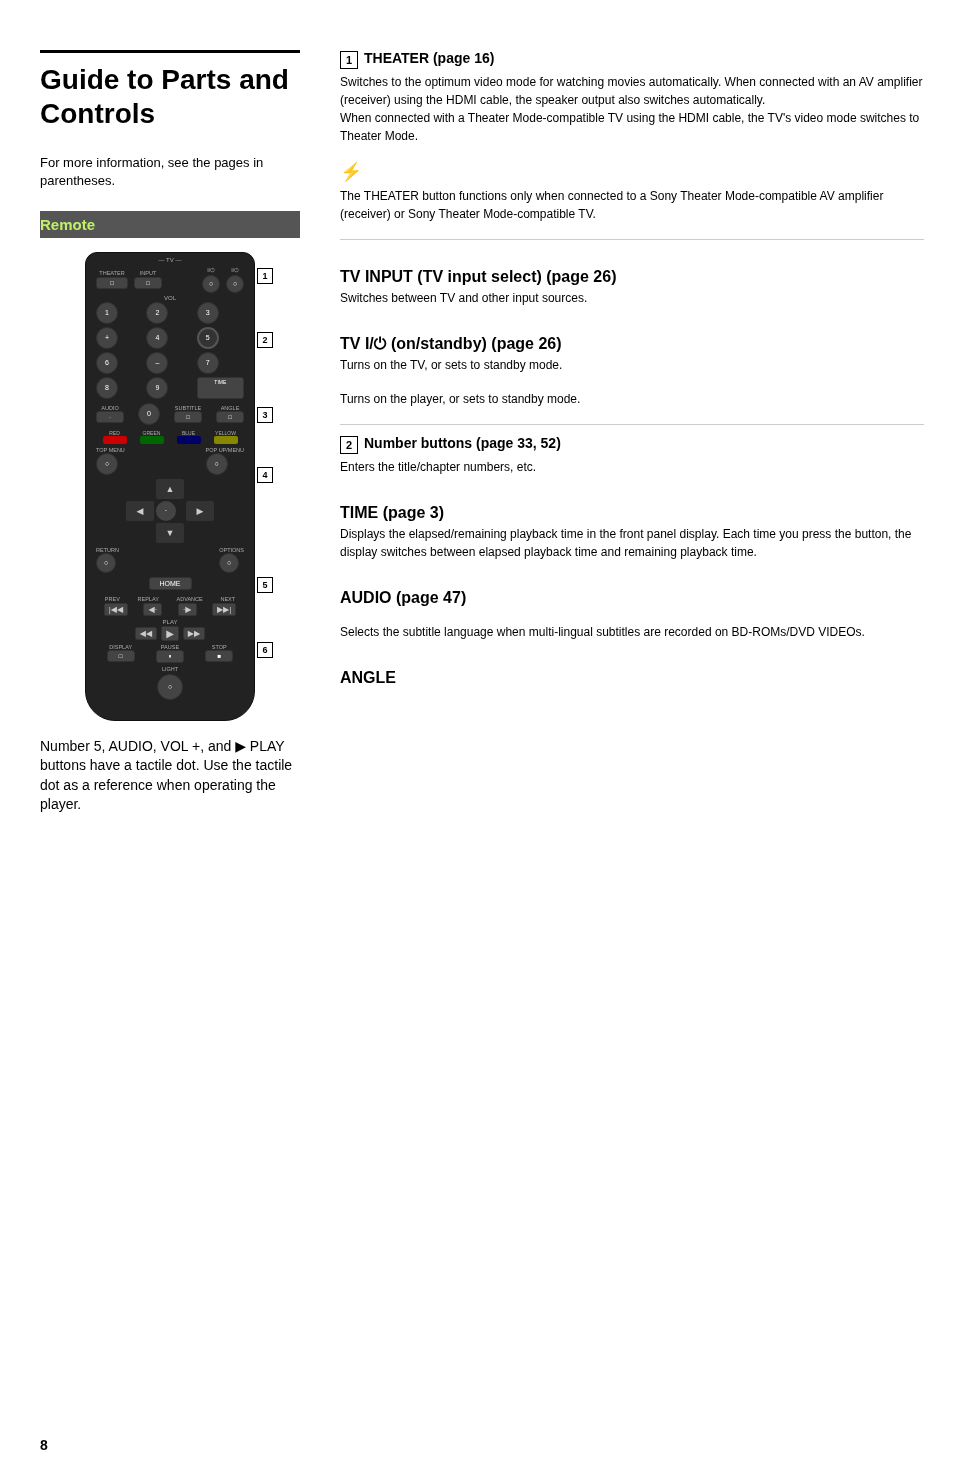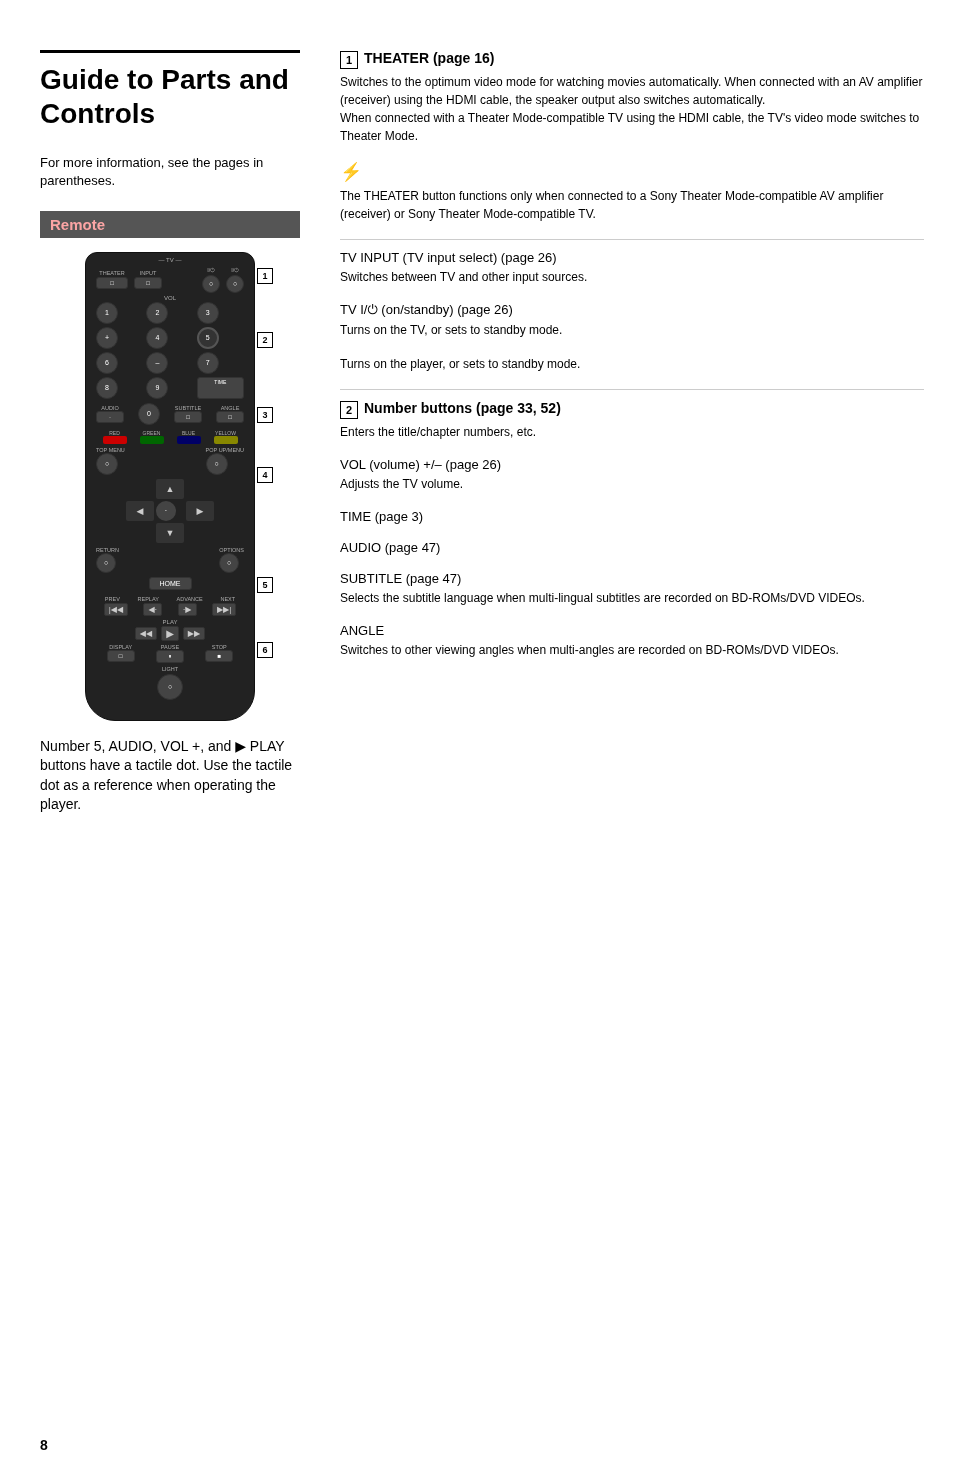--- a/index.html
+++ b/index.html
@@ -43,24 +43,24 @@
       padding-top: 10px;
     }
     .subtitle-text {
       font-size: 13px;
       margin-bottom: 20px;
       line-height: 1.4;
       margin-top: 24px;
     }
     .section-header {
       background: #555;
-      color: #fca5a5;
+      color: #bef264;
       font-size: 15px;
       font-weight: bold;
-      padding: 5px 10px;
+      padding: 5px 0;
       margin-bottom: 14px;
     }
     
     .remote-wrapper {
       display: flex;
       justify-content: center;
       margin-bottom: 12px;
     }
     .remote {
       width: 170px;
@@ -243,24 +243,24 @@
       font-weight: bold;
       flex-shrink: 0;
       margin-top: 1px;
     }
     .section-body {
       font-size: 12px;
       line-height: 1.5;
       margin-bottom: 6px;
     }
     .sub-section-title {
-      font-size: 13px;
-      font-weight: normal;
+      font-size: 16px;
+      font-weight: bold;
       margin-bottom: 3px;
-      margin-top: 10px;
+      margin-top: 28px;
     }
     .note-icon {
       font-size: 18px;
       margin-bottom: 4px;
       margin-top: 8px;
     }
     .divider-line {
       border: none;
       border-top: 1px solid #ccc;
       margin: 10px 0;
@@ -488,39 +488,34 @@
     <hr class="divider-line">
 
     <div class="section-item">
       <div class="section-title">
         <span class="section-num-badge">2</span>
         <strong>Number buttons (page 33, 52)</strong>
       </div>
       <div class="section-body">Enters the title/chapter numbers, etc.</div>
     </div>
 
-    <div class="section-item">
-      <div class="sub-section-title">VOL (volume) +/– (page 26)</div>
-      <div class="section-body">Adjusts the TV volume.</div>
-    </div>
 
     <div class="section-item">
       <div class="sub-section-title">TIME (page 3)</div>
+      <div class="section-body">Displays the elapsed/remaining playback time in the front panel display. Each time you press the button, the display switches between elapsed playback time and remaining playback time.</div>
     </div>
 
     <div class="section-item">
       <div class="sub-section-title">AUDIO (page 47)</div>
     </div>
 
     <div class="section-item">
-      <div class="sub-section-title">SUBTITLE (page 47)</div>
       <div class="section-body">Selects the subtitle language when multi-lingual subtitles are recorded on BD-ROMs/DVD VIDEOs.</div>
     </div>
 
     <div class="section-item">
       <div class="sub-section-title">ANGLE</div>
-      <div class="section-body">Switches to other viewing angles when multi-angles are recorded on BD-ROMs/DVD VIDEOs.</div>
     </div>
 
   </div>
 
   <div class="page-num">8</div>
 </div>
 
 </body></html>

